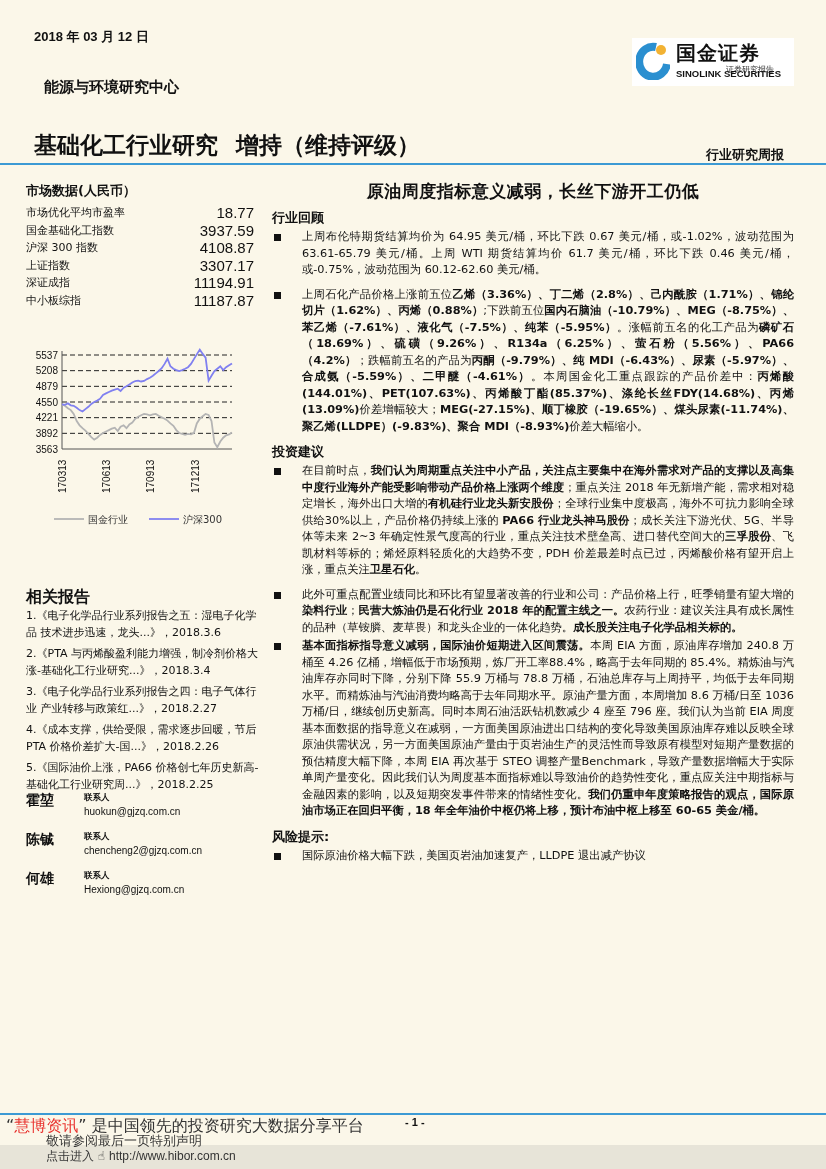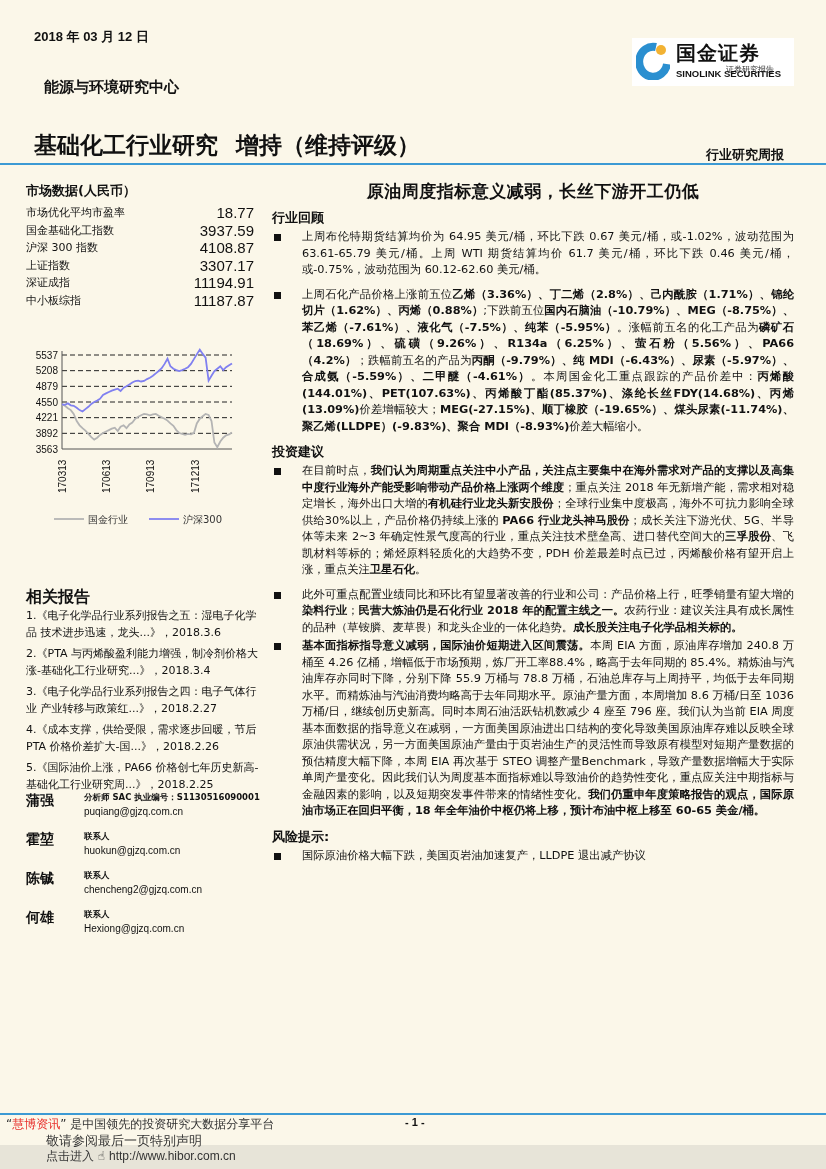--- a/index.html
+++ b/index.html
@@ -42,21 +42,21 @@
 
   
   .main { left: 272px; top: 180px; width: 522px; }
   .main h1 { margin: 0 0 6px 0; text-align: center; font-size: 17px; font-weight: bold; font-family: "DejaVu Serif", serif; letter-spacing: 0.5px; }
   .sec { margin: 4px 0 2px 0; font-size: 13px; font-weight: bold; }
   .bullet { position: relative; padding-left: 30px; font-size: 11.3px; line-height: 16.5px; text-align: justify; margin-bottom: 8px; }
   .bullet .sq { position: absolute; left: 2px; top: 5px; width: 7px; height: 7px; background: #111; }
   .bullet b { font-weight: bold; }
 
   .footer-rule { left: 0; top: 1113px; width: 826px; height: 2px; background: #3c9ad4; }
-  .footer-ad { left: 6px; top: 1116px; font-size: 12px; color: #333; }
+  .footer-ad { left: 6px; top: 1116px; font-size: 16px; color: #333; }
   .footer-ad .brand { color: #e8302c; }
   .footer-note { left: 46px; top: 1132px; font-family: "DejaVu Serif", serif; font-size: 13px; color: #333; }
   .footer-link { left: 46px; top: 1148px; font-size: 12px; color: #333; }
   .footer-link .url { font-family: "Liberation Sans", sans-serif; }
   .page-num { left: 405px; top: 1116px; font-family: "Liberation Sans", sans-serif; font-size: 11px; font-weight: bold; }
   .footer-band { left: 0; top: 1145px; width: 826px; height: 24px; background: #e7e4d8; }
 </style>
 </head>
 <body>
 
@@ -140,25 +140,20 @@
   <h3>相关报告</h3>
   <div class="item">1.《电子化学品行业系列报告之五：湿电子化学品 技术进步迅速，龙头...》，2018.3.6</div>
   <div class="item">2.《PTA 与丙烯酸盈利能力增强，制冷剂价格大涨-基础化工行业研究...》，2018.3.4</div>
   <div class="item">3.《电子化学品行业系列报告之四：电子气体行业 产业转移与政策红...》，2018.2.27</div>
   <div class="item">4.《成本支撑，供给受限，需求逐步回暖，节后 PTA 价格价差扩大-国...》，2018.2.26</div>
   <div class="item">5.《国际油价上涨，PA66 价格创七年历史新高-基础化工行业研究周...》，2018.2.25</div>
 </div>
 
 <div class="abs analysts">
   <div class="analyst">
-    <div class="nm">蒲强</div>
-    <div class="role">分析师 SAC 执业编号：S1130516090001</div>
-    <div class="mail">puqiang@gjzq.com.cn</div>
-  </div>
-  <div class="analyst">
     <div class="nm">霍堃</div>
     <div class="role">联系人</div>
     <div class="mail">huokun@gjzq.com.cn</div>
   </div>
   <div class="analyst">
     <div class="nm">陈铖</div>
     <div class="role">联系人</div>
     <div class="mail">chencheng2@gjzq.com.cn</div>
   </div>
   <div class="analyst">

